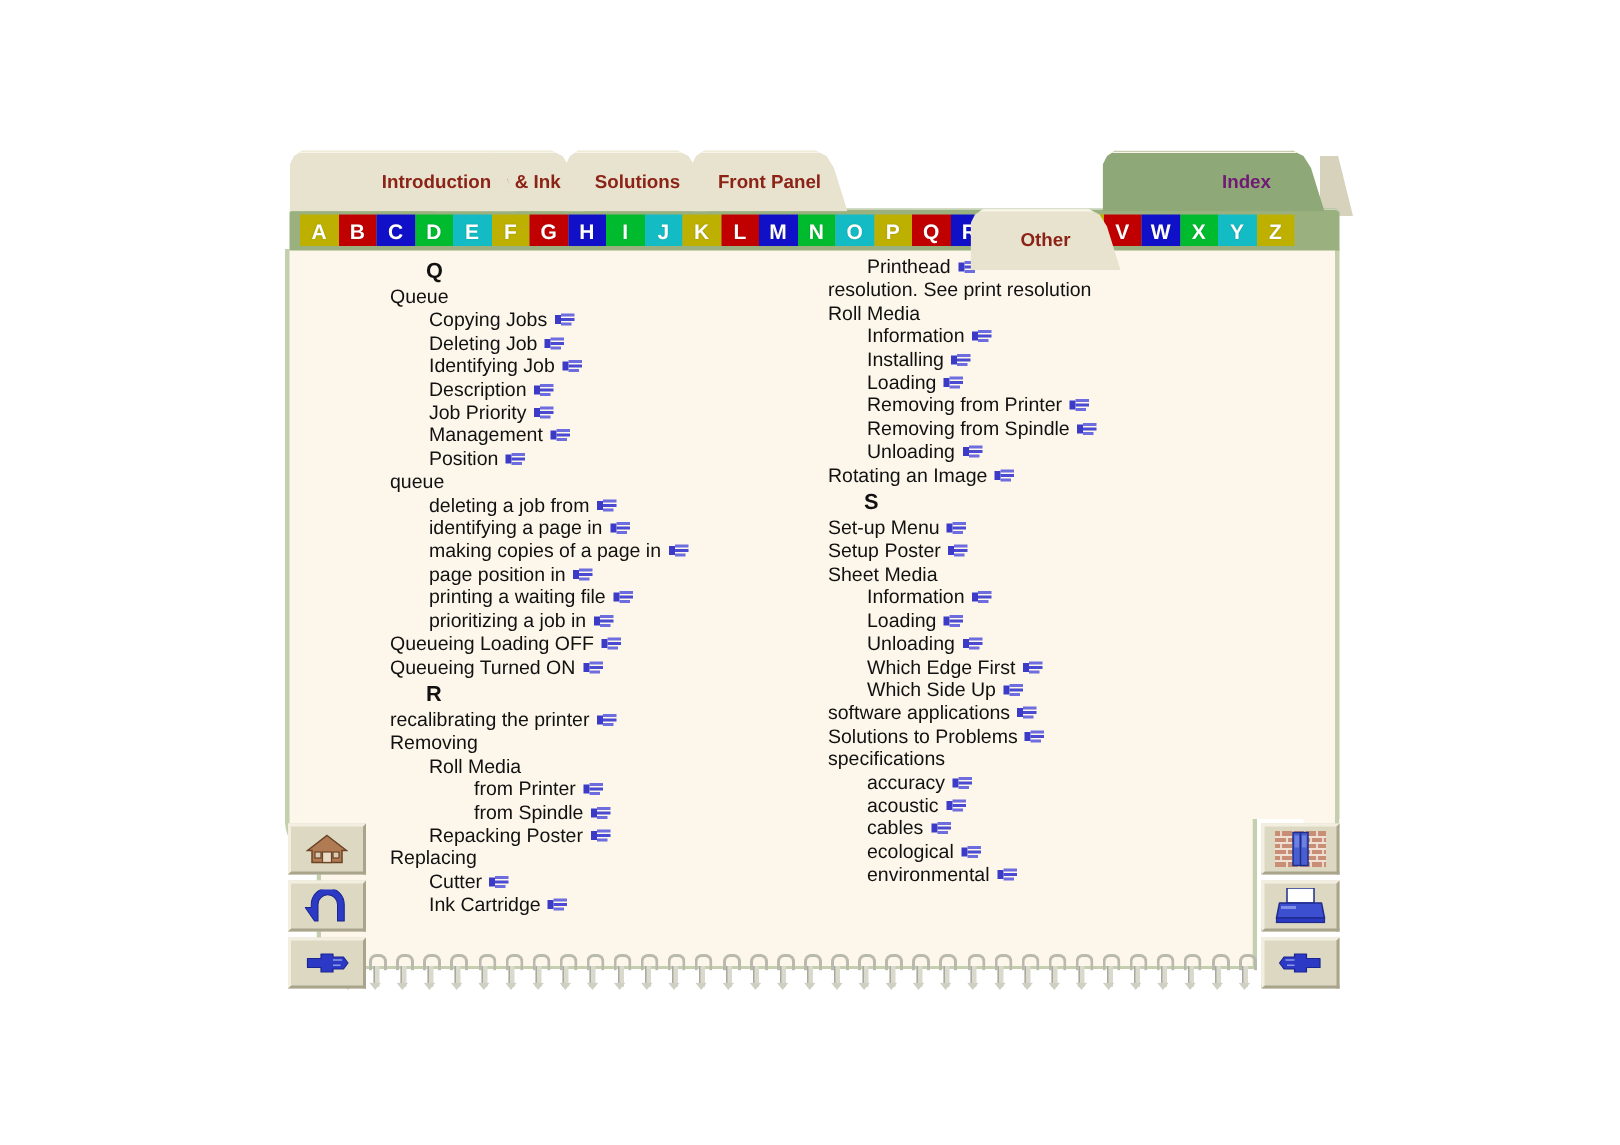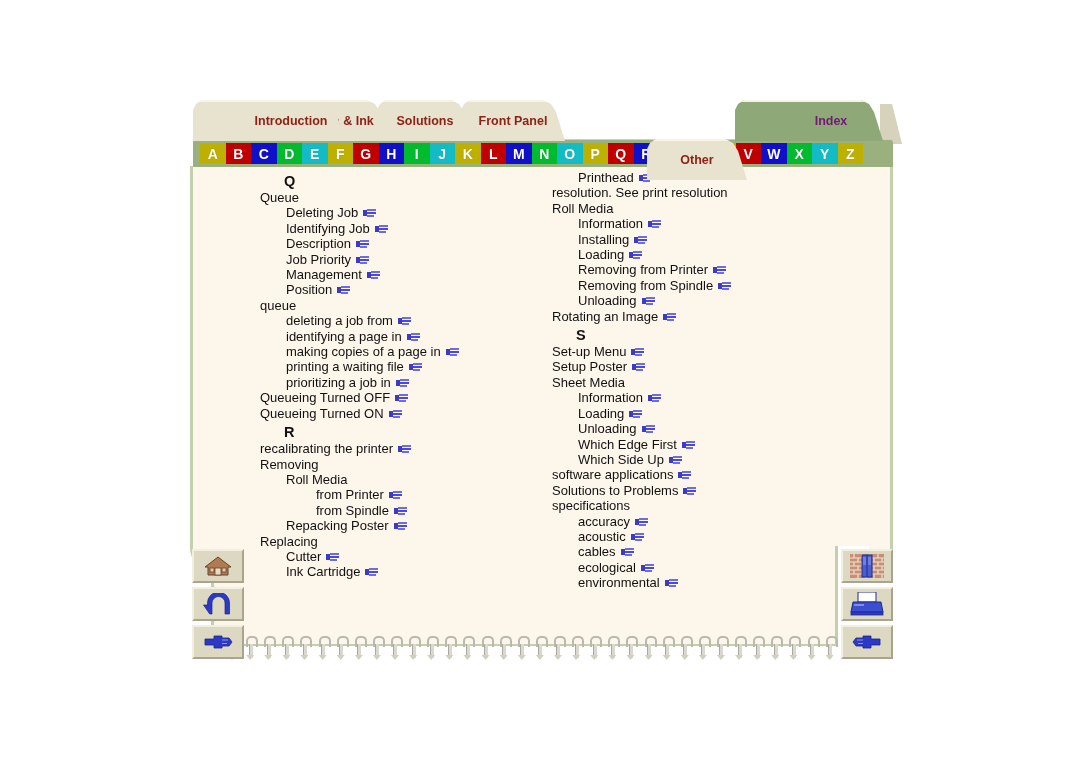--- a/index.html
+++ b/index.html
@@ -242,33 +242,35 @@
         <div class="alpha c3" style="background: rgb(0, 187, 46);">X</div>
         <div class="alpha c4" style="background: rgb(19, 188, 196);">Y</div>
         <div class="alpha c0" style="background: rgb(189, 176, 0);">Z</div>
       </div>
   </div>
 
   <div id="content">
     <div class="col" id="colL">
         <div class="letter">Q</div>
         <div class="ent lvl0"><span>Queue</span></div>
+        <div class="ent lvl1"><span>Copying Jobs</span><span class="hand"></span></div>
         <div class="ent lvl1"><span>Deleting Job</span><span class="hand"></span></div>
         <div class="ent lvl1"><span>Identifying Job</span><span class="hand"></span></div>
         <div class="ent lvl1"><span>Description</span><span class="hand"></span></div>
         <div class="ent lvl1"><span>Job Priority</span><span class="hand"></span></div>
         <div class="ent lvl1"><span>Management</span><span class="hand"></span></div>
         <div class="ent lvl1"><span>Position</span><span class="hand"></span></div>
         <div class="ent lvl0"><span>queue</span></div>
         <div class="ent lvl1"><span>deleting a job from</span><span class="hand"></span></div>
         <div class="ent lvl1"><span>identifying a page in</span><span class="hand"></span></div>
         <div class="ent lvl1"><span>making copies of a page in</span><span class="hand"></span></div>
+        <div class="ent lvl1"><span>page position in</span><span class="hand"></span></div>
         <div class="ent lvl1"><span>printing a waiting file</span><span class="hand"></span></div>
         <div class="ent lvl1"><span>prioritizing a job in</span><span class="hand"></span></div>
-        <div class="ent lvl0"><span>Queueing Turned OFF</span><span class="hand"></span></div>
+        <div class="ent lvl0"><span>Queueing Loading OFF</span><span class="hand"></span></div>
         <div class="ent lvl0"><span>Queueing Turned ON</span><span class="hand"></span></div>
         <div class="letter">R</div>
         <div class="ent lvl0"><span>recalibrating the printer</span><span class="hand"></span></div>
         <div class="ent lvl0"><span>Removing</span></div>
         <div class="ent lvl1"><span>Roll Media</span></div>
         <div class="ent lvl2"><span>from Printer</span><span class="hand"></span></div>
         <div class="ent lvl2"><span>from Spindle</span><span class="hand"></span></div>
         <div class="ent lvl1"><span>Repacking Poster</span><span class="hand"></span></div>
         <div class="ent lvl0"><span>Replacing</span></div>
         <div class="ent lvl1"><span>Cutter</span><span class="hand"></span></div>

